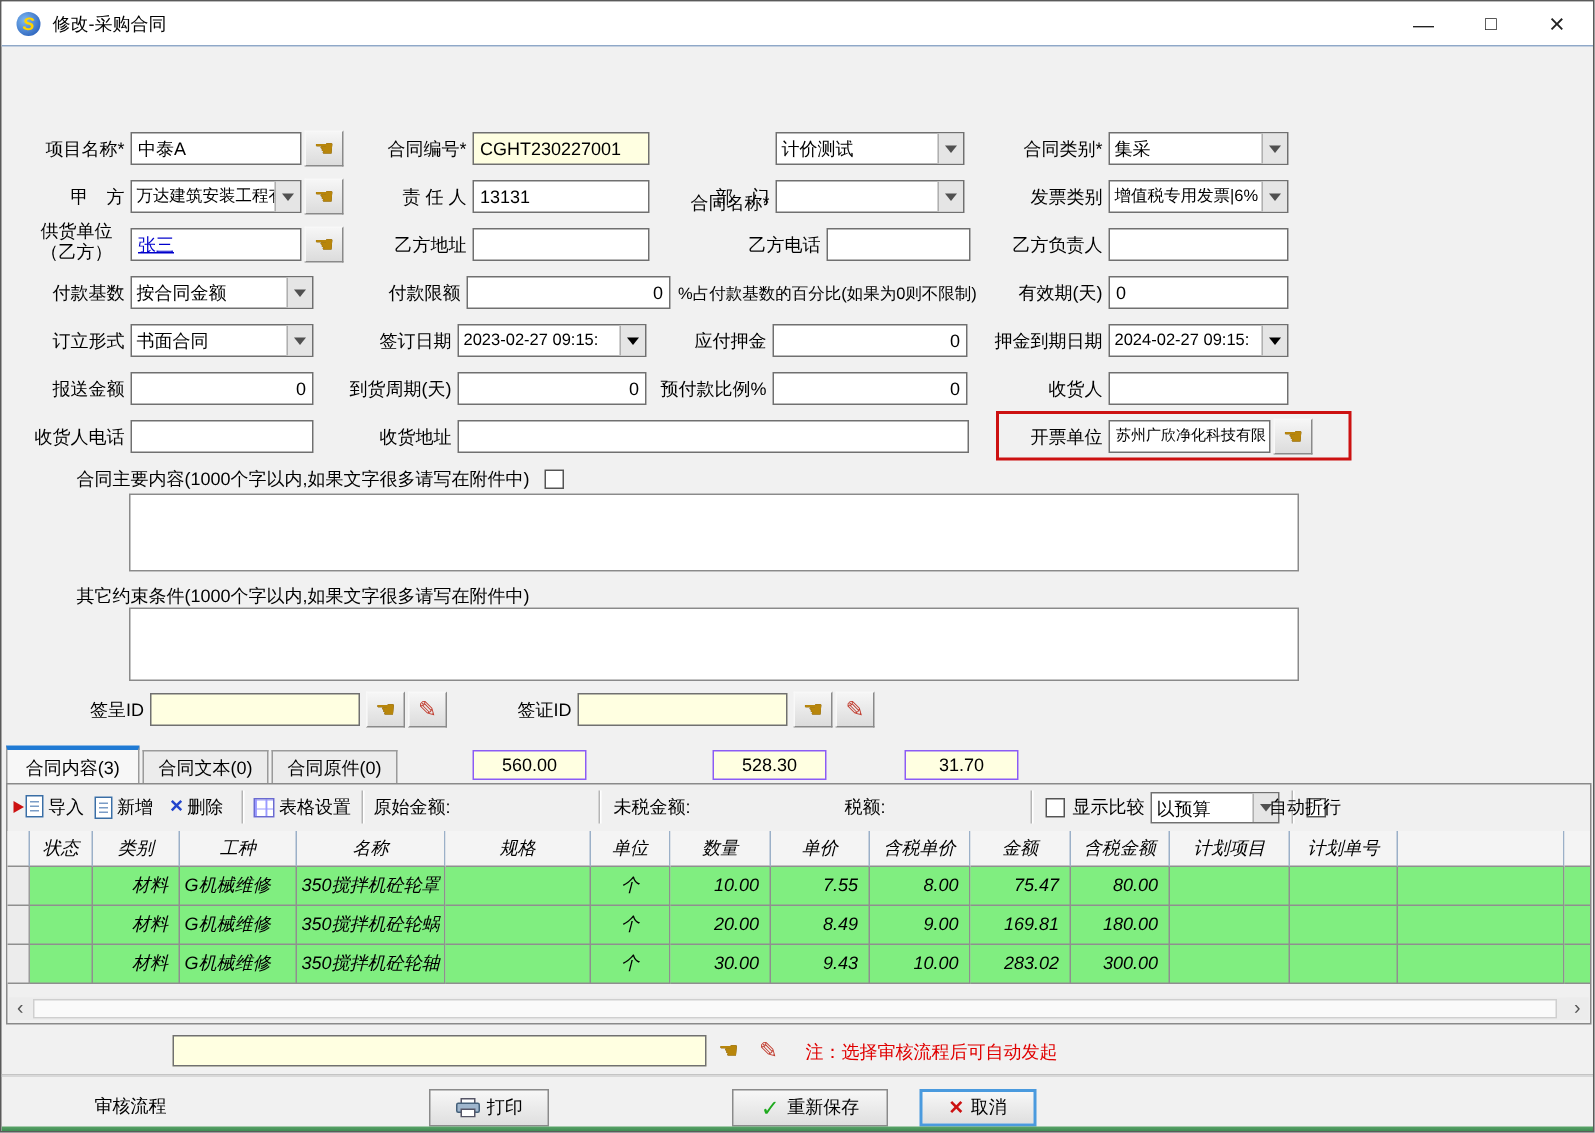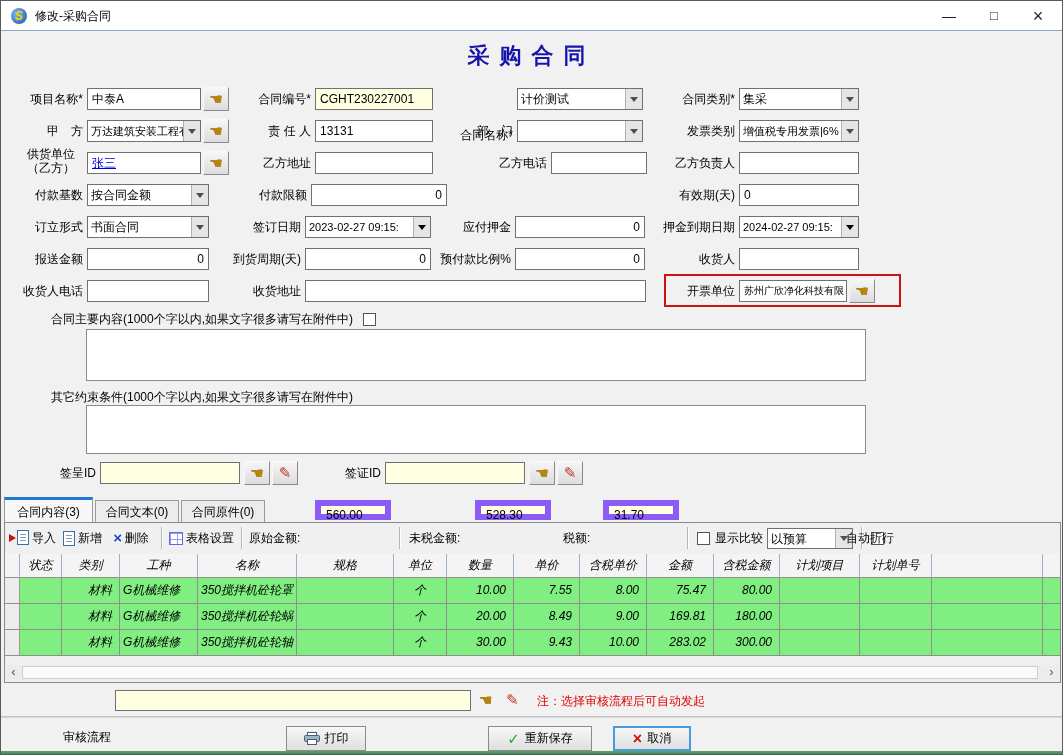--- a/index.html
+++ b/index.html
@@ -47,21 +47,21 @@
     border:1px solid #9a9a9a;border-bottom:none;}
   .tab.active{height:26px;line-height:24px;background:#f7f7f7;border-top:3px solid #1f7ad4;}
   .panel{position:absolute;left:3px;top:521px;width:1057px;height:161px;background:#f0f0f0;
     border:1px solid #8a8a8a;}
   
   .tb-item{position:absolute;top:527px;height:20px;line-height:20px;display:flex;
     align-items:center;gap:3px;white-space:nowrap;}
   .tb-sep{position:absolute;top:526px;width:1px;height:22px;background:#b5b5b5;
     box-shadow:1px 0 0 #fff;}
   .tb-box{position:absolute;top:499px;height:20px;line-height:18px;background:#ffffe1;
-    border:6px solid #8b5cf6;text-align:left;padding:0 5px;}
+    border:1px solid #8b5cf6;text-align:center;padding:0 5px;}
   .ic-docwrap{position:relative;width:20px;height:16px;}
   .ic-doc{position:absolute;right:0;top:0;width:12px;height:15px;background:#fff;border:1px solid #3a6ea5;}
   .ic-doc i{position:absolute;left:2px;top:3px;width:6px;height:1px;background:#7a9cc6;
     box-shadow:0 3px 0 #7a9cc6,0 6px 0 #7a9cc6;}
   .ic-arrow{position:absolute;left:0;top:4px;width:0;height:0;border:4px solid transparent;
     border-left:7px solid #cc1111;}
   .ic-x{color:#2244cc;font-weight:bold;font-size:15px;font-style:italic;}
   .ic-grid{width:14px;height:13px;border:1px solid #6a6ad0;background-color:#fff;
     background-image:linear-gradient(#99f 1px,transparent 1px),linear-gradient(90deg,#99f 1px,transparent 1px);
     background-size:7px 6px;}
@@ -103,21 +103,20 @@
 <div class="dialog">
 
   <div class="titlebar">
     <div class="appicon">S</div>
     <div class="titletext">修改-采购合同</div>
     <div class="winbtn" style="left:930px;">—</div>
     <div class="winbtn" style="left:975px;font-size:13px;">□</div>
     <div class="winbtn" style="left:1019px;font-size:18px;">×</div>
   </div>
 
-  <div class="pagetitle">采购合同</div>
 
   <div class="lbl" style="left:18px;top:87px;width:64px;">项目名称*</div>
   <div class="inp" style="left:86px;top:87px;width:114px;">中泰A</div>
   <div class="btn3d" style="left:202px;top:86px;">
       <span class="hand">☚</span>
     </div>
   <div class="lbl" style="left:246px;top:87px;width:64px;">合同编号*</div>
   <div class="inp yellow" style="left:314px;top:87px;width:118px;">CGHT230227001</div>
   <div class="lbl" style="left:448px;top:87px;width:64px;margin-top:36px;">合同名称*</div>
   <div class="combo" style="left:516px;top:87px;width:126px;">
@@ -175,20 +174,21 @@
 
   <div class="lbl" style="left:18px;top:183px;width:64px;">付款基数</div>
   <div class="combo" style="left:86px;top:183px;width:122px;">
     <span class="cval">按合同金额</span>
     <span class="carrow">
         <i class="tri"></i>
       </span>
   </div>
   <div class="lbl" style="left:242px;top:183px;width:64px;">付款限额</div>
   <div class="inp num" style="left:310px;top:183px;width:136px;">0</div>
+  <div class="lbl-l smalltext" style="left:451px;top:186px;">%占付款基数的百分比(如果为0则不限制)</div>
   <div class="lbl" style="left:662px;top:183px;width:72px;">有效期(天)</div>
   <div class="inp" style="left:738px;top:183px;width:120px;">0</div>
 
   <div class="lbl" style="left:18px;top:215px;width:64px;">订立形式</div>
   <div class="combo" style="left:86px;top:215px;width:122px;">
     <span class="cval">书面合同</span>
     <span class="carrow">
         <i class="tri"></i>
       </span>
   </div>

